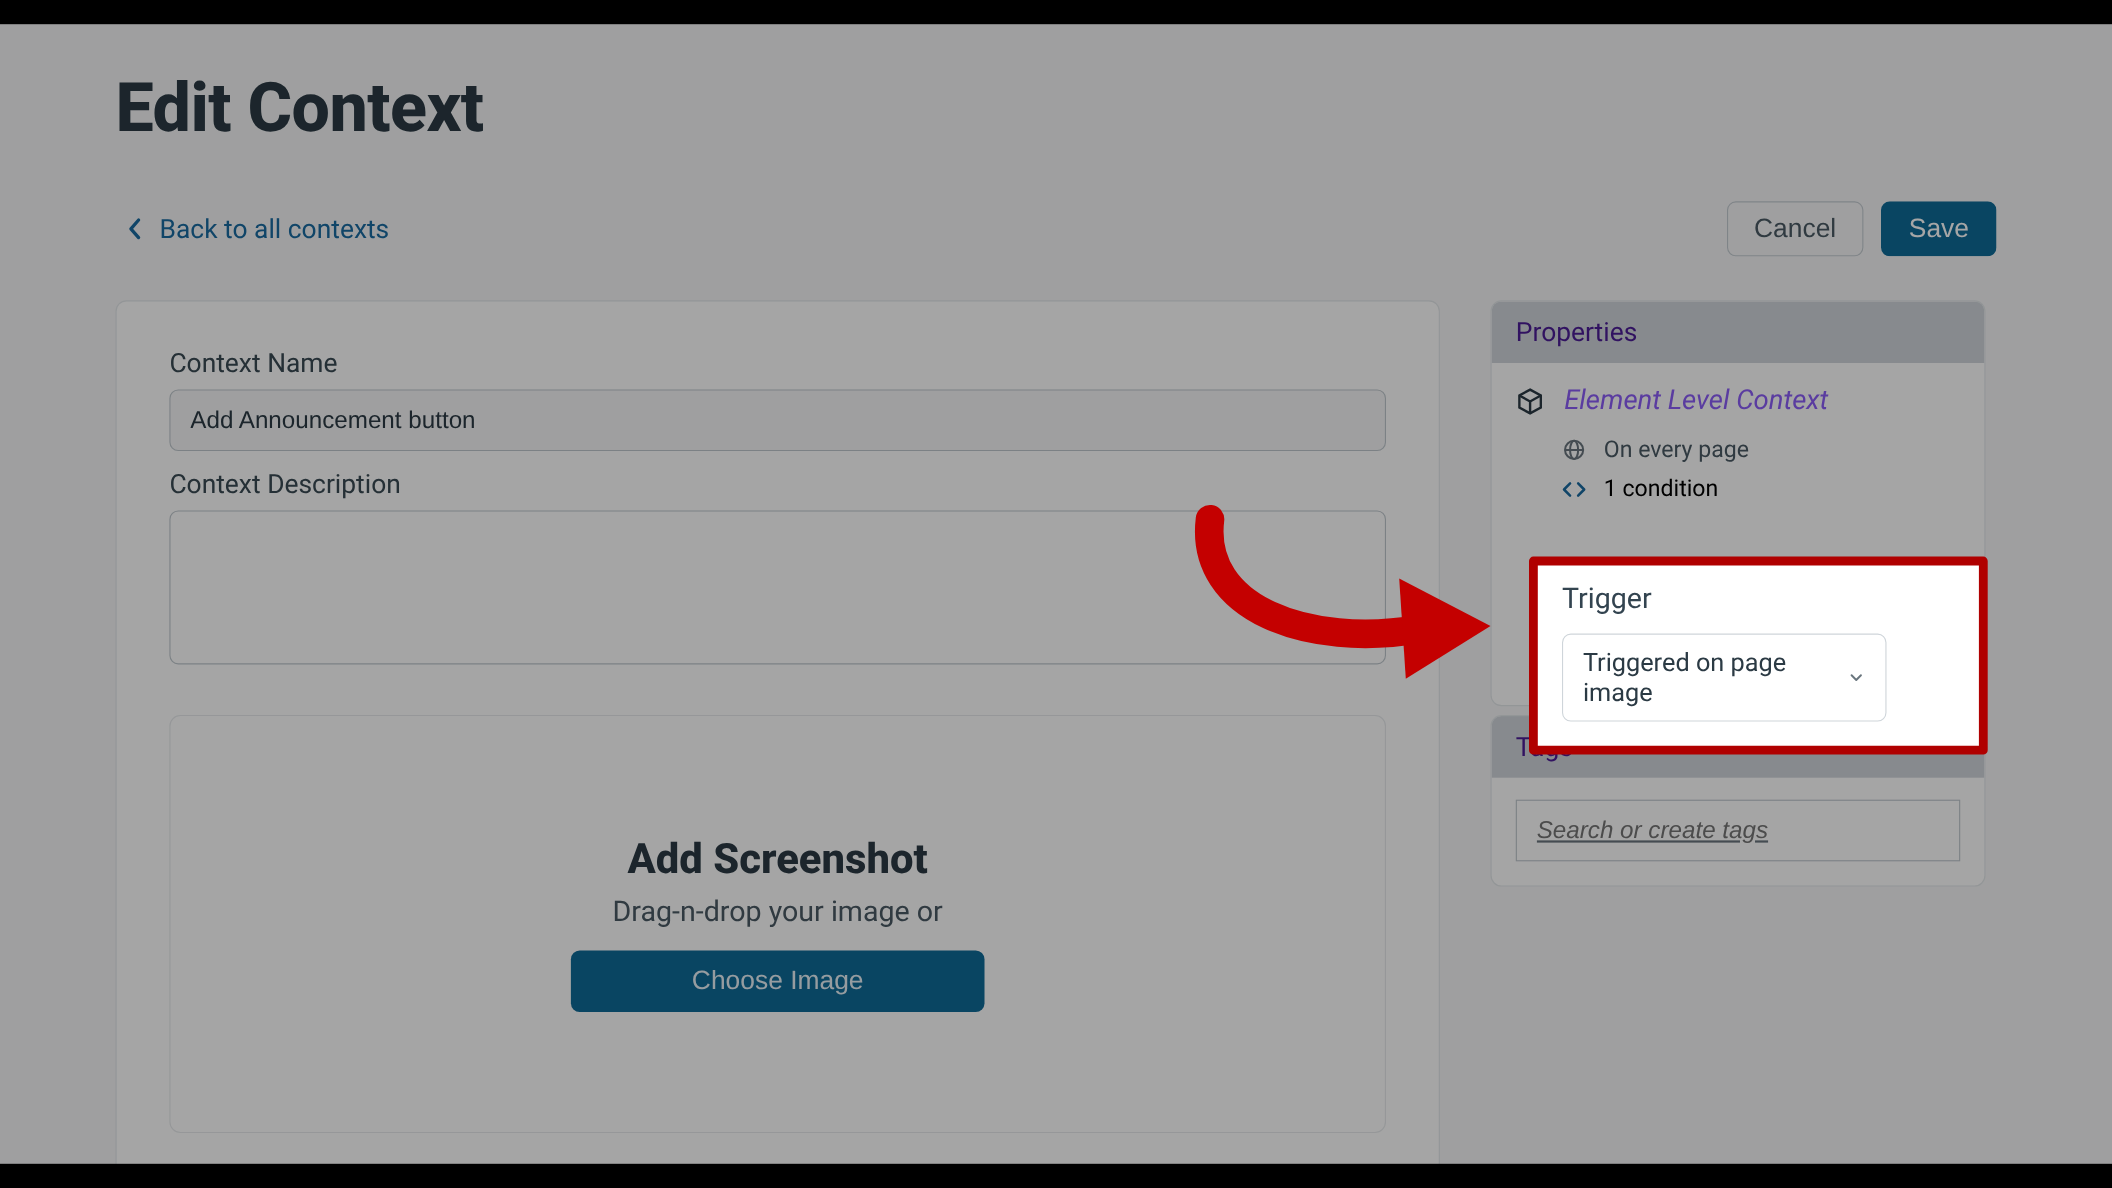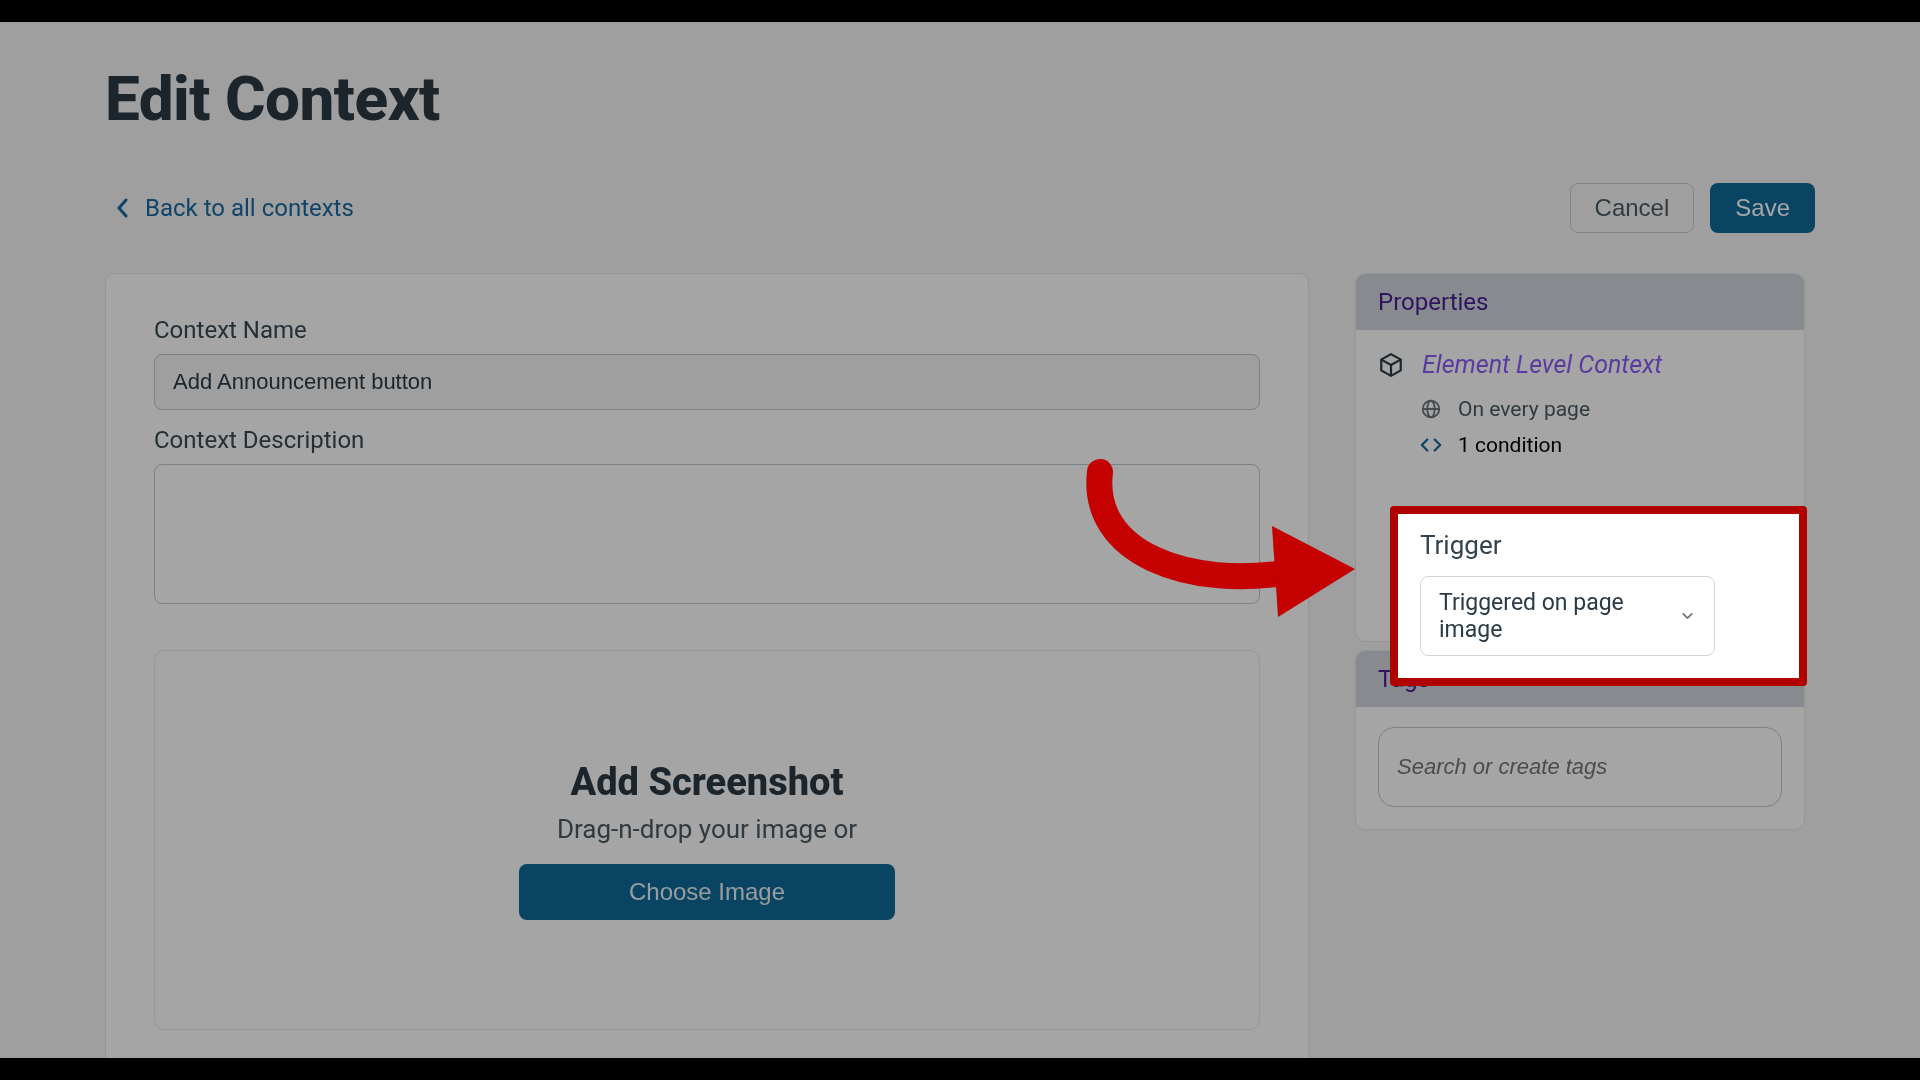--- a/index.html
+++ b/index.html
@@ -193,27 +193,28 @@
     font-size: 21px;
     color: #4a5a64;
     margin-left: 42px;
     margin-bottom: 12px;
   }
   .prop-sub.link { color: #000000; cursor: pointer; }
 
   .tags-input {
     width: 100%;
     border: 1px solid #bfc7cd;
-    border-radius: 16px;
+    border-radius: 0;
     background: #fdfdfd;
     font-size: 22px;
     font-style: italic;
     color: #6a767e;
-    padding: 26px 18px;
+    padding: 14px 18px;
     outline: none;
+    text-decoration: underline;
   }
 
   
   .trigger-callout {
     position: absolute;
     left: 1390px;
     top: 482px;
     width: 417px;
     background: #fff;
     border: 8px solid #b00000;

